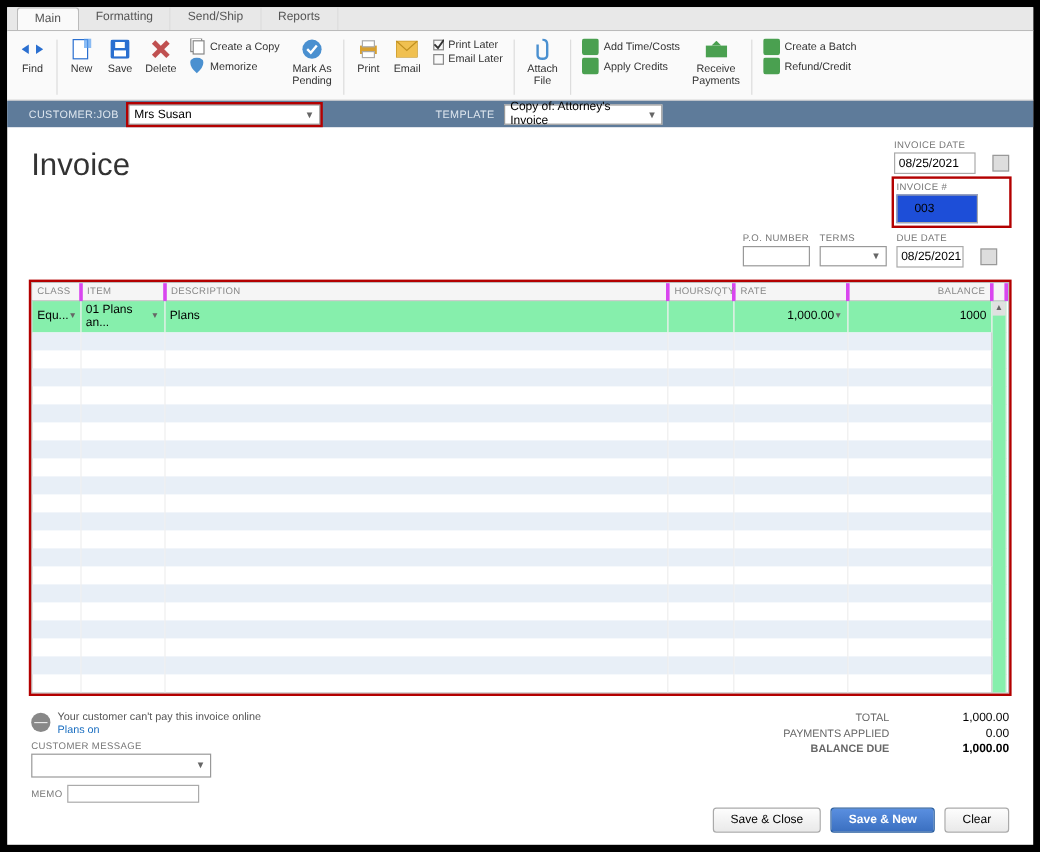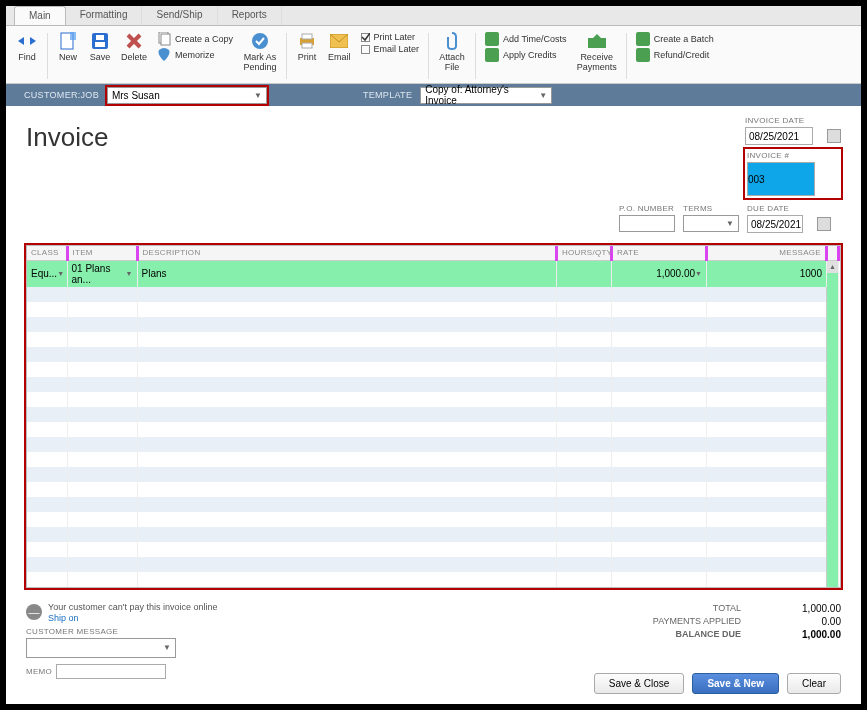--- a/index.html
+++ b/index.html
@@ -23,21 +23,21 @@
   .red-outline { outline:2px solid #b30000; outline-offset:0;}
   .content { padding:10px 20px 0 20px; position:relative;}
   .title-row { display:flex; justify-content:space-between; align-items:flex-start;}
   h1 { font-size:26px; font-weight:400; color:#333; margin-top:6px;}
   .head-right { display:flex; gap:8px; align-items:flex-start;}
   .fld-lbl { font-size:8px; color:#777; letter-spacing:0.3px; margin-bottom:2px; text-transform:uppercase;}
   .fld { display:flex; flex-direction:column;}
   .date-box { background:#fff; border:1px solid #aaa; height:18px; width:68px; font-size:10px; display:flex; align-items:center; padding:0 3px;}
   .date-wrap { display:flex; align-items:center; gap:14px;}
   .cal-ic { width:14px; height:14px; background:#ddd; border:1px solid #999;}
-  .inv-num { background:#0ea5e9; border:1px solid #aaa; height:34px; width:68px; font-size:10px; padding:0 0; display:flex; align-items:center;}
+  .inv-num { background:#1d4ed8; border:1px solid #aaa; height:24px; width:68px; font-size:10px; padding:0 14px; display:flex; align-items:center;}
   .billto { width:96px; height:58px; background:#f2f2f2; border:1px solid #ccc;}
   .head-row2 { display:flex; justify-content:flex-end; gap:8px; margin-top:6px; padding-right:10px;}
   .head-row2 .combo { width:56px;}
   .table-wrap { margin-top:12px; border:1px solid #bbb; outline:2px solid #b30000; outline-offset:0;}
   table { width:100%; border-collapse:collapse; table-layout:fixed; font-size:10px;}
   thead th { background:#f5f5f5; border-right:3px solid #d946ef; border-bottom:1px solid #ccc; text-align:left; padding:2px 4px; font-size:8px; color:#888; font-weight:normal; letter-spacing:0.3px; height:14px;}
   tbody td { border-right:1px solid #eee; padding:2px 4px; height:15px;}
   tbody tr:nth-child(even) td { background:#e8eff7;}
   tbody tr.data td { background:#86efac;}
   .dd-cell { display:flex; justify-content:space-between; align-items:center;}
@@ -304,21 +304,21 @@
             <col style="width:120px">
             <col style="width:12px">
         </colgroup>
         <thead>
           <tr>
             <th>CLASS</th>
             <th>ITEM</th>
             <th>DESCRIPTION</th>
             <th>HOURS/QTY</th>
             <th>RATE</th>
-            <th style="text-align:right;">MESSAGE</th>
+            <th style="text-align:right;">BALANCE</th>
             <th></th>
           </tr>
         </thead>
         <tbody>
           <tr class="data">
             <td>
                 <div class="dd-cell">
                   <span>Equ...</span>
                   <span class="arrow">▼</span>
                 </div>
@@ -505,21 +505,21 @@
         </tbody>
       </table>
     </div>
 
     <div style="margin-top:14px; display:flex; justify-content:space-between; align-items:flex-start;">
       <div class="footer-left">
         <div class="pay-notice">
           <div class="circ">—</div>
           <div>
             <span>Your customer can't pay this invoice online</span>
-            <div class="turn-on link" style="margin-left:0;">Ship on</div>
+            <div class="turn-on link" style="margin-left:0;">Plans on</div>
           </div>
         </div>
         <div style="margin-top:4px;">
           <div class="fld-lbl">CUSTOMER MESSAGE</div>
           <div class="combo" style="width:150px;height:20px;">
               <span></span>
               <span class="arrow">▼</span>
             </div>
         </div>
         <div class="memo-row">

